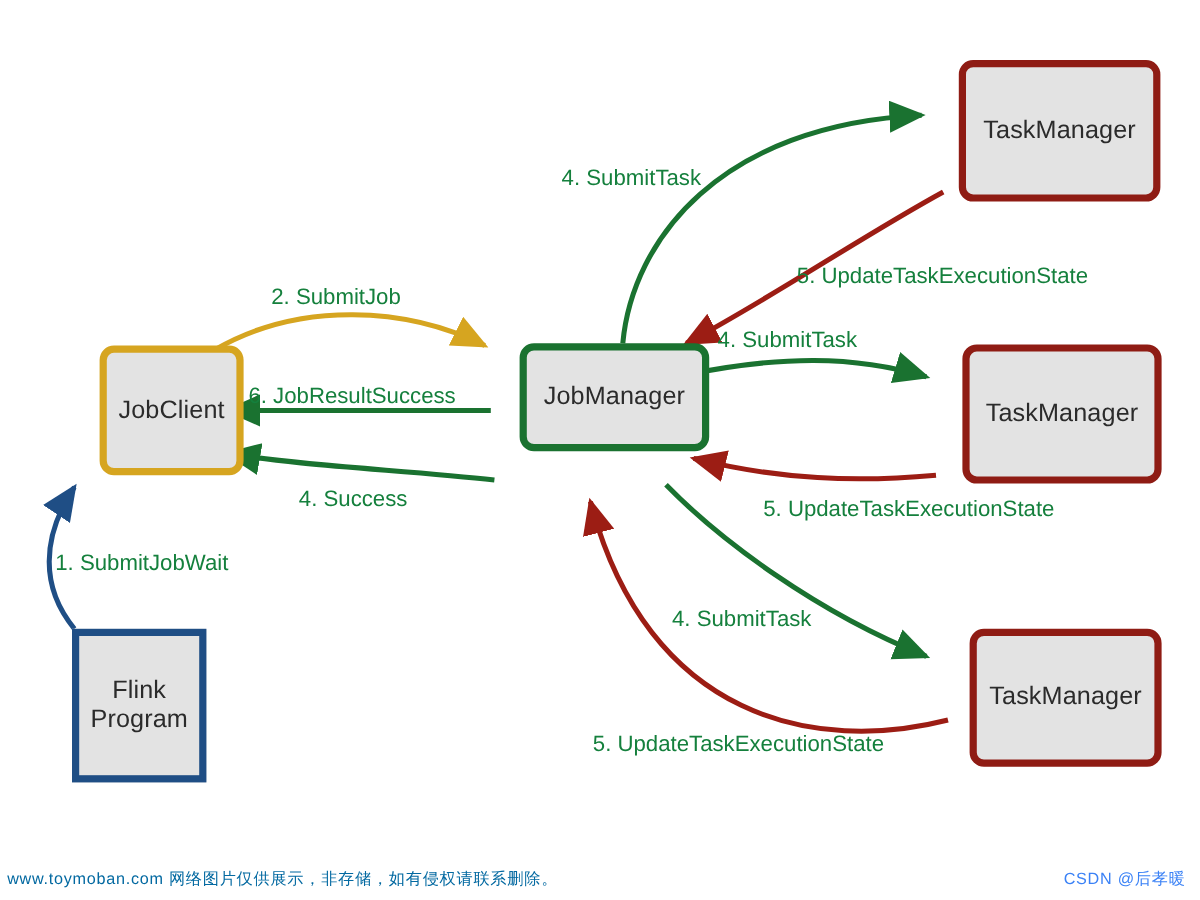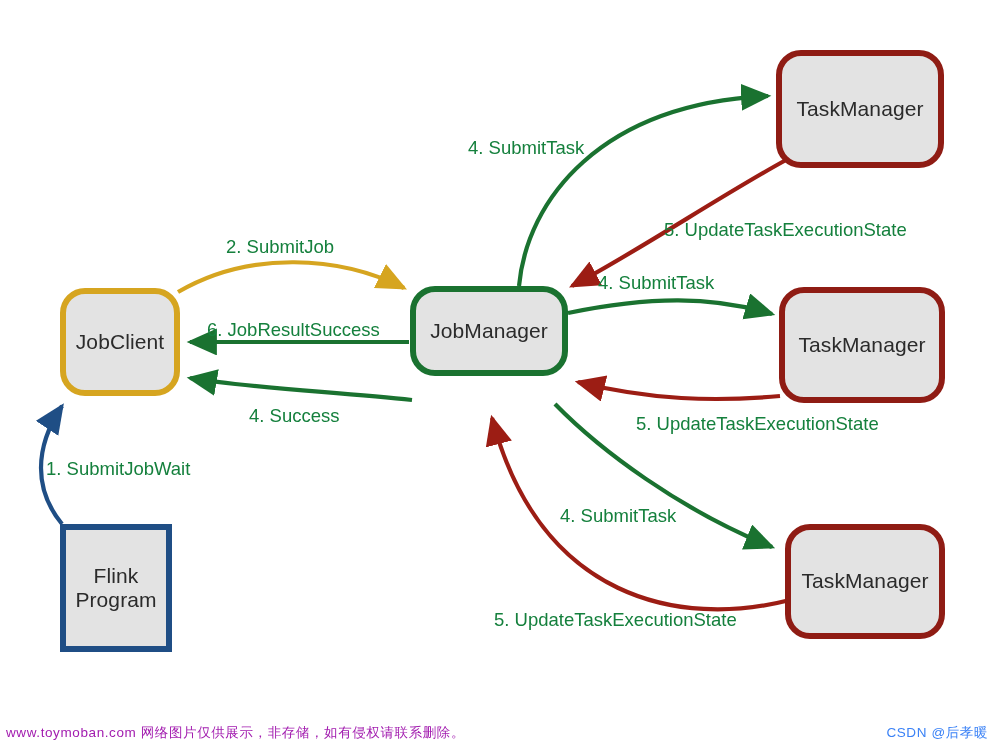--- a/index.html
+++ b/index.html
@@ -27,36 +27,36 @@
     display: flex;
     align-items: center;
     justify-content: center;
     text-align: center;
     color: #2b2b2b;
     font-size: 21px;
     line-height: 1.15;
     letter-spacing: 0.1px;
     z-index: 4;
   }
-  .node.rounded { border-radius: 25px; }
+  .node.rounded { border-radius: 12px; margin-left: 23px; }
   .node.square  { border-radius: 0; }
   .node-label { pointer-events: none; white-space: pre-line; }
 
   .edge-label {
     position: absolute;
     color: #15803d;
     font-size: 18.5px;
     white-space: nowrap;
     z-index: 5;
   }
 
   .watermark {
     position: absolute;
     font-size: 13.5px;
-    color: #a21caf;
+    color: #0369a1;
     letter-spacing: 0.6px;
     white-space: nowrap;
     z-index: 6;
   }
   .watermark.left { left: 6px; bottom: 8px; }
   .watermark.right { right: 12px; bottom: 8px; color: #3b82f6; }
 </style>
 </head>
 <body>
 

